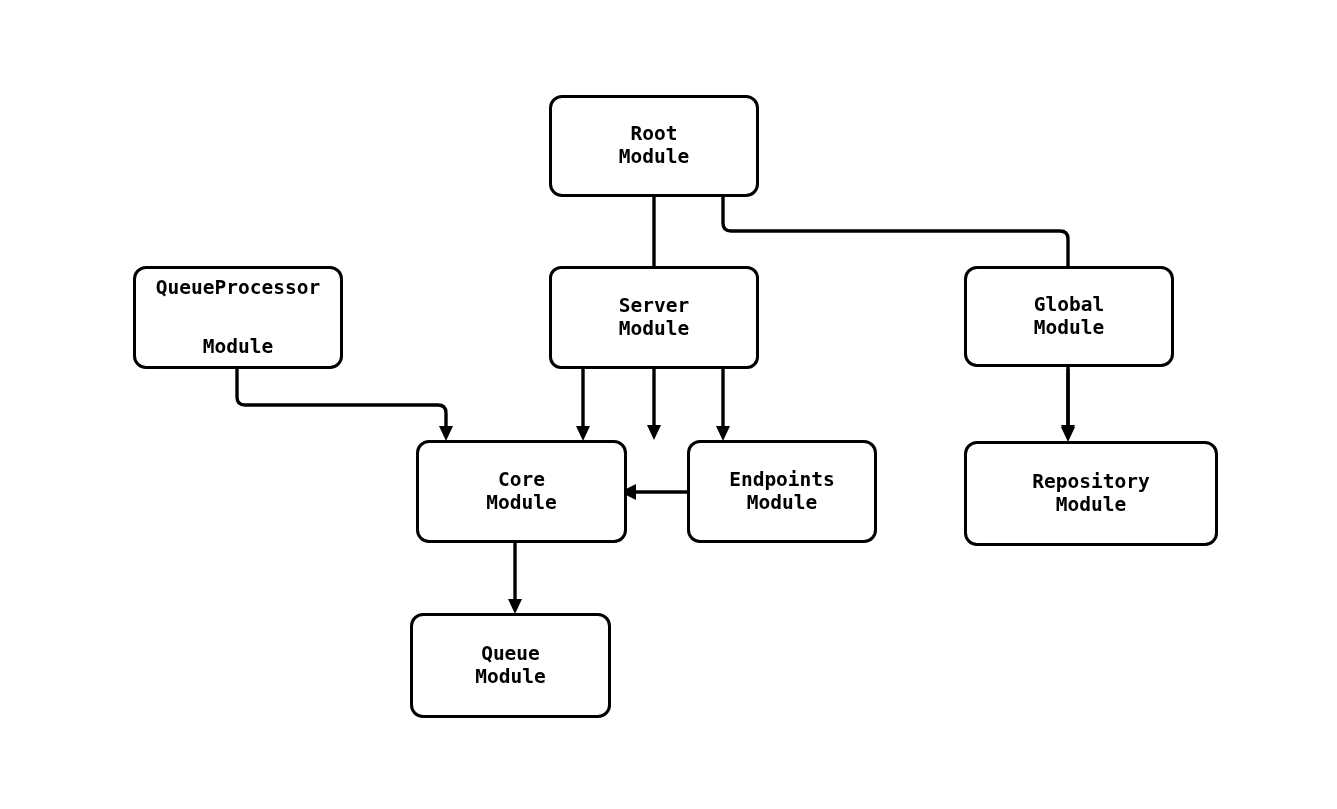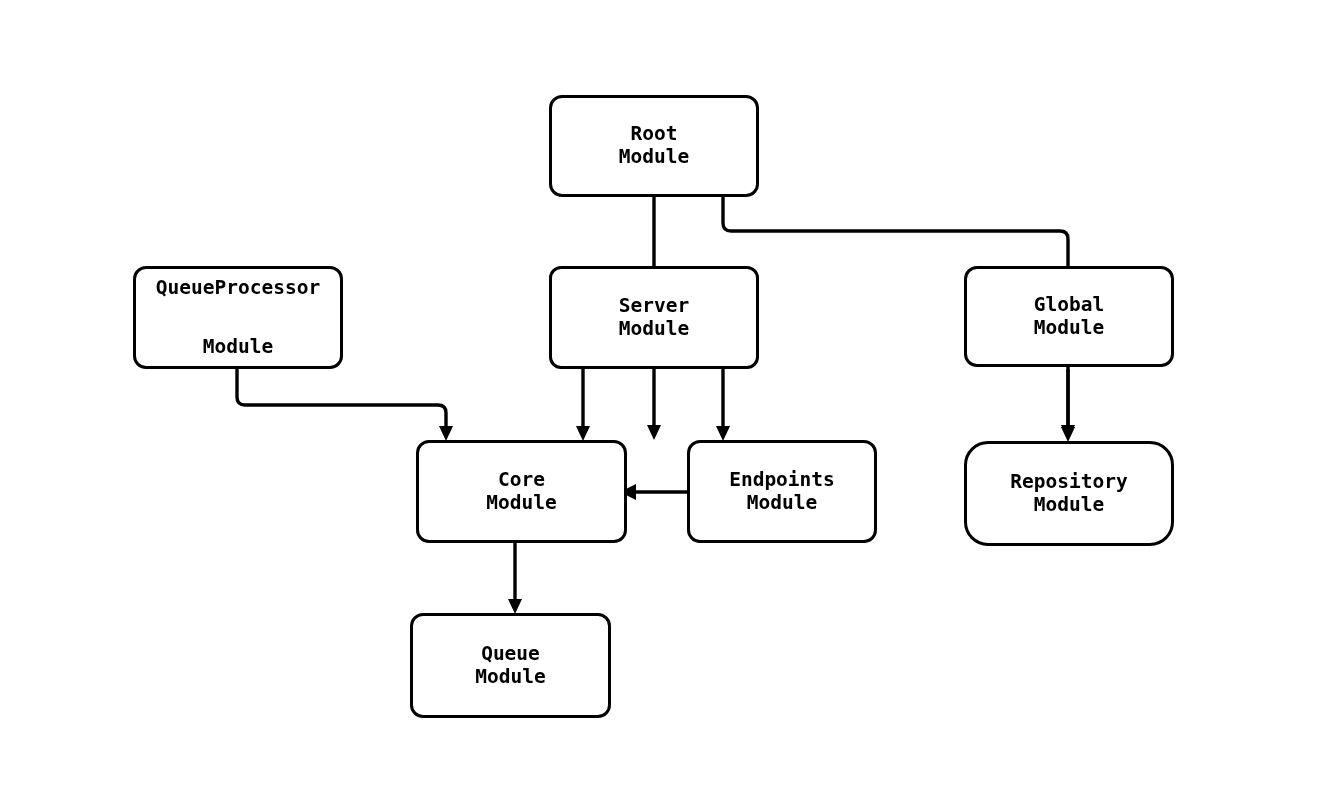--- a/index.html
+++ b/index.html
@@ -125,21 +125,21 @@
   <div class="node" style="left:410px; top:440px; width:211px; height:103px;margin-left:6px;">
     <span class="node-label">Core</span>
     <span class="node-label">Module</span>
   </div>
 
   <div class="node" style="left:687px; top:440px; width:190px; height:103px;">
     <span class="node-label">Endpoints</span>
     <span class="node-label">Module</span>
   </div>
 
-  <div class="node" style="left:964px; top:441px; width:210px; height:105px;border-radius:24px;">
+  <div class="node" style="left:964px; top:441px; width:254px; height:105px;">
     <span class="node-label">Repository</span>
     <span class="node-label">Module</span>
   </div>
 
   <div class="node" style="left:410px; top:613px; width:201px; height:105px;">
     <span class="node-label">Queue</span>
     <span class="node-label">Module</span>
   </div>
 
 </div>

